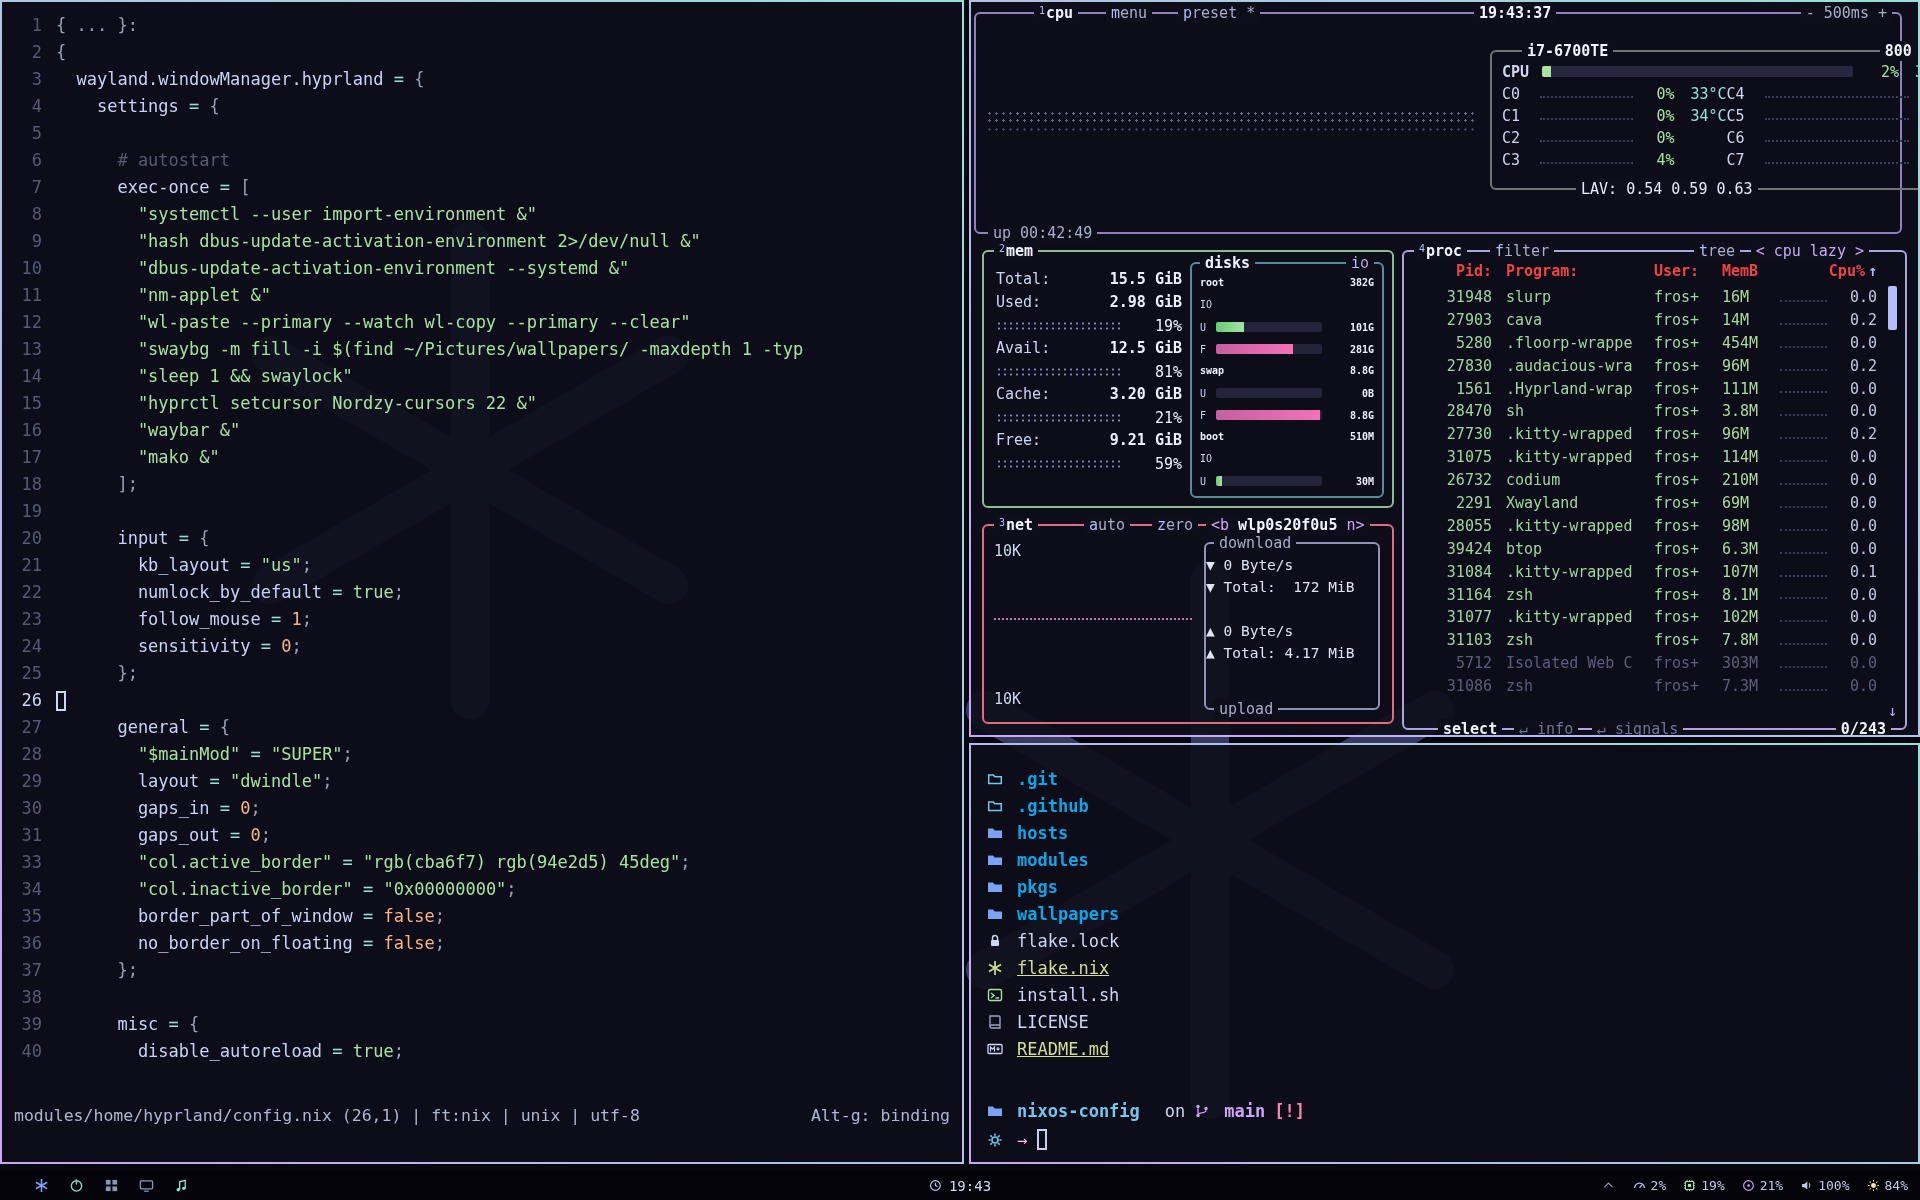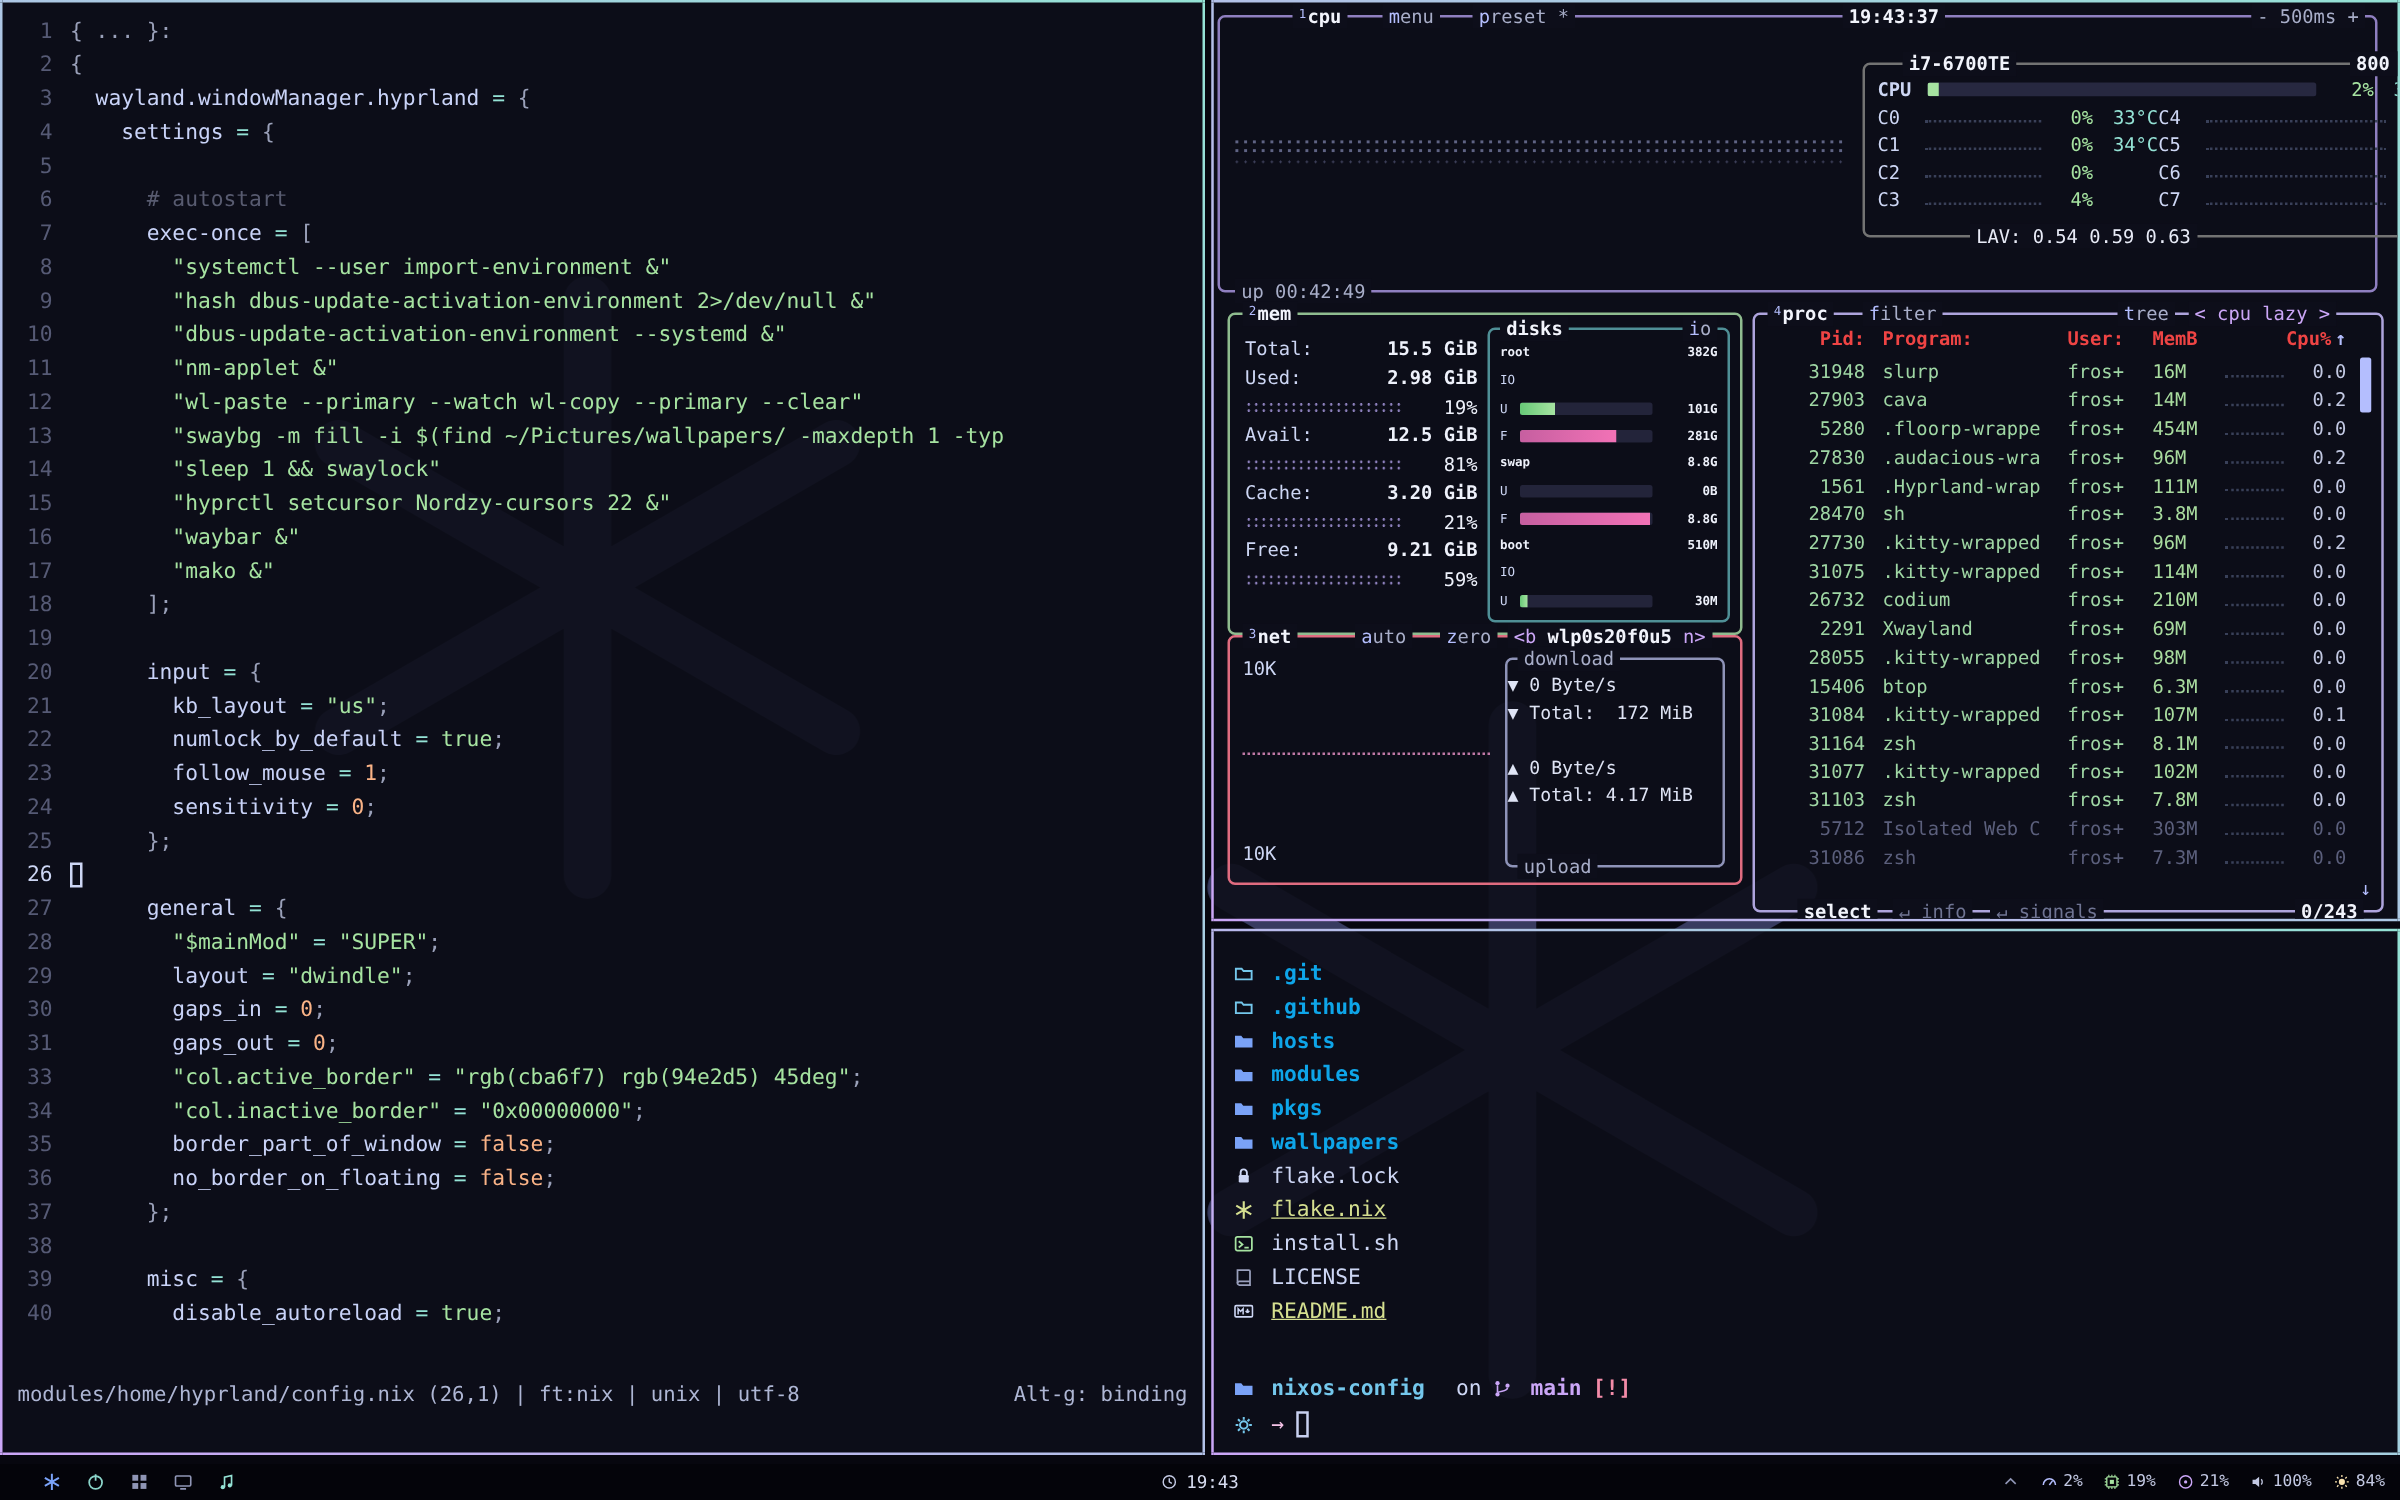--- a/index.html
+++ b/index.html
@@ -21,21 +21,21 @@
   .c-id{color:#c9d3f8}.c-p{color:#9aa0b9}.c-op{color:#94e2d5}.c-str{color:#a6e3a1}
   .c-num{color:#fab387}.c-bt{color:#a6e3a1}.c-bf{color:#fab387}.c-com{color:#585b70}
   .ed-cursor{display:inline-block;width:10px;height:20px;border:2px solid #cdd6f4;vertical-align:middle;}
   #statusline{position:absolute;left:12px;right:12px;top:1100px;height:27px;line-height:27px;
     font-size:16.5px;color:#aeb6d4;display:flex;justify-content:space-between;white-space:pre;}
 
   
   .bbox{position:absolute;border:2px solid #8f7fc0;border-radius:6px;}
   #cpu-box{left:3px;top:10px;width:928px;height:222px;}
   #mem-box{left:11px;top:248px;width:412px;height:258px;border-color:#8fbc8f;}
-  #net-box{left:11px;top:506px;width:412px;height:200px;border-color:#e06c80;}
+  #net-box{left:11px;top:522px;width:412px;height:200px;border-color:#e06c80;}
   #proc-box{left:431px;top:248px;width:505px;height:480px;border-color:#aea4dd;}
   .btitle{position:absolute;top:-11px;height:20px;line-height:20px;font-size:15px;
     background:#0d0e1a;padding:0 5px;color:#a8aec9;white-space:pre;z-index:2;}
   .btitle b{color:#f2f4fc;}
   .sup{font-size:10px;position:relative;top:-4px;color:#b4befe;margin-right:1px;}
   .hotword{display:inline-block;}
   .hotword::first-letter{color:#b4befe;}
   .t-time{color:#f2f4fc;font-weight:bold;}
   .nav-k{color:#cba6f7;}
   .lav{color:#e8ebf7;}
@@ -497,21 +497,21 @@
         </div>
         <div class="proc-row">
           <span class="p-pid">28055</span>
           <span class="p-prog">.kitty-wrapped</span>
           <span class="p-user">fros+</span>
           <span class="p-mem">98M</span>
           <span class="leader"></span>
           <span class="p-cpu">0.0</span>
         </div>
         <div class="proc-row">
-          <span class="p-pid">15406</span>
+          <span class="p-pid">39424</span>
           <span class="p-prog">btop</span>
           <span class="p-user">fros+</span>
           <span class="p-mem">6.3M</span>
           <span class="leader"></span>
           <span class="p-cpu">0.0</span>
         </div>
         <div class="proc-row">
           <span class="p-pid">31084</span>
           <span class="p-prog">.kitty-wrapped</span>
           <span class="p-user">fros+</span>

